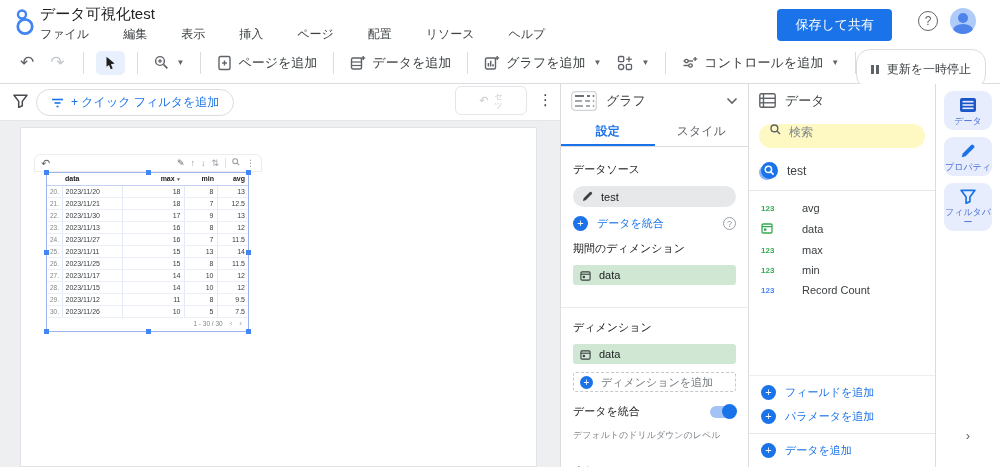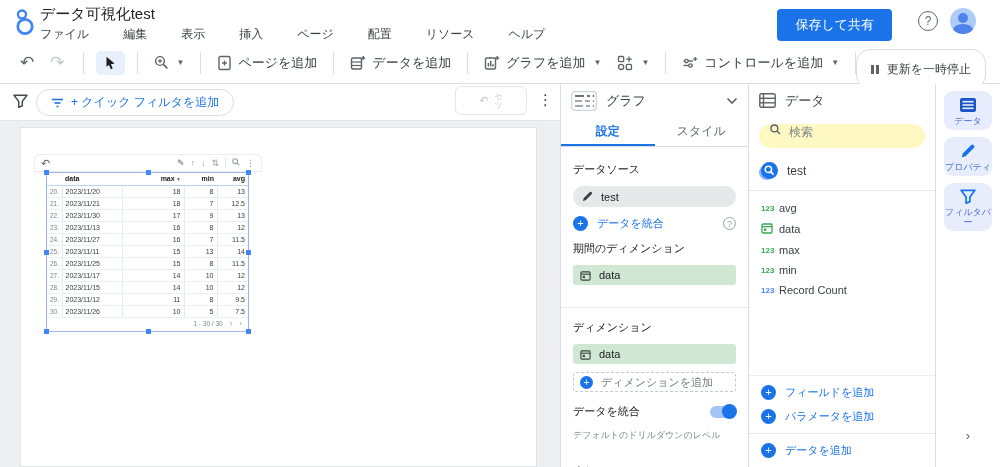--- a/index.html
+++ b/index.html
@@ -89,21 +89,21 @@
   .select-line .caret { margin-left:auto; font-size:8px; color:#5f6368; }
 
   
   #data-panel { position:absolute; left:748px; top:0; width:187px; height:383px; background:#fff; border-left:1px solid #dadce0; }
   #search-box { margin:7px 10px 0; height:24px; background:#fef9c3; border-radius:13px; display:flex; align-items:flex-start; gap:8px; padding:0 11px; }
   #search-box .ph { color:#80868b; font-size:12px; }
   #source-row { display:flex; align-items:center; gap:9px; margin:14px 12px 11px; font-size:12px; color:#3c4043; }
   #source-icon { width:17px; height:17px; border-radius:50%; background:#1a73e8; position:relative; flex:none; box-shadow:-3px 2px 0 -1px #8ab4f8; }
   #source-icon svg { position:absolute; left:3px; top:3px; }
   #fields { border-top:1px solid #e4e6e8; padding:7px 0; }
-  .field-row { display:flex; align-items:center; gap:0; padding:4px 12px; }
+  .field-row { display:flex; align-items:center; gap:23px; padding:4px 12px; }
   .field-name { font-size:11px; color:#3c4043; }
   .ftype { width:18px; text-align:left; font-size:8px; font-weight:bold; letter-spacing:0; flex:none; }
   .ftype.number { color:#34a853; }
   .ftype.number_blue { color:#4285f4; }
   #data-bottom { position:absolute; left:0; right:0; bottom:0; }
   #data-bottom .topline { height:1px; background:#eceef0; }
   #data-bottom .blue-link { margin:9px 12px; }
   #data-bottom .hdiv2 { height:1px; background:#e4e6e8; }
 
   

